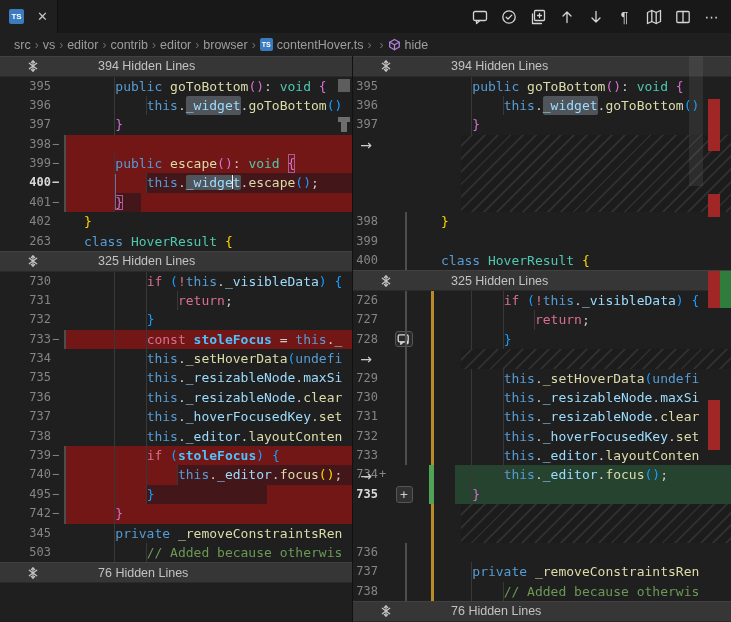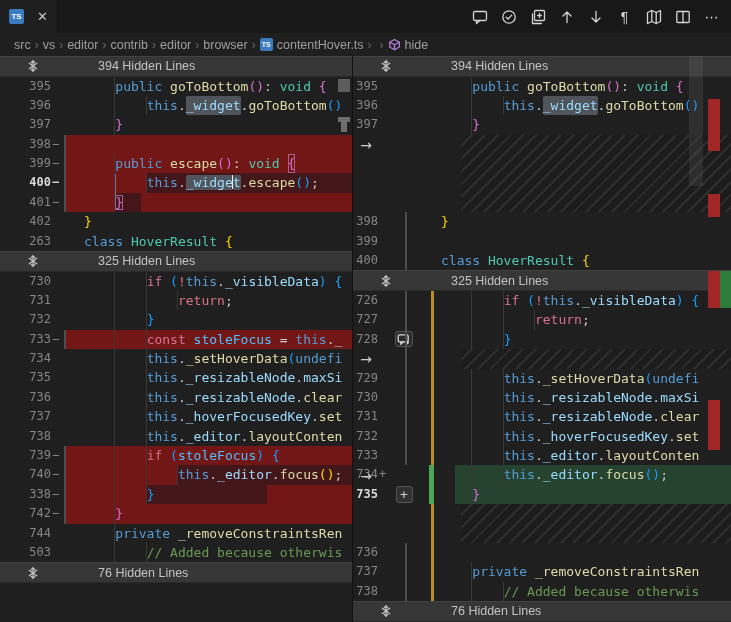--- a/index.html
+++ b/index.html
@@ -52,21 +52,21 @@
   .hatchrow .cw{background:#1f1f1f;}
   .hatch-fill{position:absolute;left:20px;width:272px;top:0;bottom:0;
       background:repeating-linear-gradient(135deg,#1c1c1c 0 7px,#2e2e2e 7px 9px);}
   .bar{height:20.5px;background:#363636;display:flex;align-items:center;border-top:1px solid #414141;
        border-bottom:1px solid #2a2a2a;box-sizing:border-box;cursor:pointer;}
   .bar .bicon{margin-left:26px;width:14px;height:14px;display:flex;align-items:center;justify-content:center;}
   .bar .blabel{margin-left:58px;color:#c2c2c2;font-size:12.5px;font-family:"Liberation Sans",sans-serif;}
   .hl{background:#50555b;border-radius:2px;}
   .box{outline:1px solid #a65f93;outline-offset:-1px;}
   .caret{display:inline-block;width:1.5px;height:14px;background:#f2f2f2;vertical-align:-2px;margin:0 -0.75px;}
-  .bold{font-weight:normal;}
+  .bold{font-weight:bold;}
   .revert-arrow{position:absolute;left:4px;color:#cccccc;font-size:14px;font-family:"DejaVu Sans",sans-serif;
                 width:18px;text-align:center;cursor:pointer;z-index:5;}
   .mini-btn{width:18px;height:16px;background:#2b2b2b;border:1px solid #555;border-radius:3px;
             display:flex;align-items:center;justify-content:center;cursor:pointer;box-sizing:border-box;}
   .plus-btn{color:#cfcfcf;font-size:13px;line-height:1;background:#313131;width:17px;height:17px;}
   .ruler{position:absolute;top:0;bottom:0;right:0;width:43px;pointer-events:none;z-index:6;}
   .mark{position:absolute;}
   .pinkguide{position:absolute;width:1px;background:#9e5a84;z-index:3;}
 </style>
 </head>
@@ -187,23 +187,23 @@
         <div class="row"><div class="numwrap"><span class="num">731</span><span class="suf"></span></div><div class="cw"><span class="ind tk">			</span><span class="tk" style="color: rgb(216, 112, 141);">return</span><span class="tk" style="color: rgb(204, 204, 204);">;</span></div></div>
         <div class="row"><div class="numwrap"><span class="num">732</span><span class="suf"></span></div><div class="cw"><span class="ind tk">		</span><span class="tk" style="color: rgb(23, 159, 255);">}</span></div></div>
         <div class="row bg-delS"><div class="numwrap vl"><span class="num">733</span><span class="suf">−</span></div><div class="cw"><span class="ind tk">		</span><span class="tk" style="color: rgb(216, 112, 141);">const </span><span class="tk bold" style="color: rgb(79, 193, 255);">stoleFocus</span><span class="tk" style="color: rgb(204, 204, 204);"> = </span><span class="tk" style="color: rgb(86, 156, 214);">this</span><span class="tk" style="color: rgb(204, 204, 204);">.</span><span class="tk" style="color: rgb(156, 220, 254);">_</span></div></div>
         <div class="row"><div class="numwrap"><span class="num">734</span><span class="suf"></span></div><div class="cw"><span class="ind tk">		</span><span class="tk" style="color: rgb(86, 156, 214);">this</span><span class="tk" style="color: rgb(204, 204, 204);">.</span><span class="tk" style="color: rgb(220, 220, 170);">_setHoverData</span><span class="tk" style="color: rgb(23, 159, 255);">(</span><span class="tk" style="color: rgb(86, 156, 214);">undefi</span></div></div>
         <div class="row"><div class="numwrap"><span class="num">735</span><span class="suf"></span></div><div class="cw"><span class="ind tk">		</span><span class="tk" style="color: rgb(86, 156, 214);">this</span><span class="tk" style="color: rgb(204, 204, 204);">.</span><span class="tk" style="color: rgb(156, 220, 254);">_resizableNode</span><span class="tk" style="color: rgb(204, 204, 204);">.</span><span class="tk" style="color: rgb(156, 220, 254);">maxSi</span></div></div>
         <div class="row"><div class="numwrap"><span class="num">736</span><span class="suf"></span></div><div class="cw"><span class="ind tk">		</span><span class="tk" style="color: rgb(86, 156, 214);">this</span><span class="tk" style="color: rgb(204, 204, 204);">.</span><span class="tk" style="color: rgb(156, 220, 254);">_resizableNode</span><span class="tk" style="color: rgb(204, 204, 204);">.</span><span class="tk" style="color: rgb(220, 220, 170);">clear</span></div></div>
         <div class="row"><div class="numwrap"><span class="num">737</span><span class="suf"></span></div><div class="cw"><span class="ind tk">		</span><span class="tk" style="color: rgb(86, 156, 214);">this</span><span class="tk" style="color: rgb(204, 204, 204);">.</span><span class="tk" style="color: rgb(156, 220, 254);">_hoverFocusedKey</span><span class="tk" style="color: rgb(204, 204, 204);">.</span><span class="tk" style="color: rgb(220, 220, 170);">set</span></div></div>
         <div class="row"><div class="numwrap"><span class="num">738</span><span class="suf"></span></div><div class="cw"><span class="ind tk">		</span><span class="tk" style="color: rgb(86, 156, 214);">this</span><span class="tk" style="color: rgb(204, 204, 204);">.</span><span class="tk" style="color: rgb(156, 220, 254);">_editor</span><span class="tk" style="color: rgb(204, 204, 204);">.</span><span class="tk" style="color: rgb(220, 220, 170);">layoutConten</span></div></div>
         <div class="row bg-delS"><div class="numwrap vl"><span class="num">739</span><span class="suf">−</span></div><div class="cw"><span class="ind tk">		</span><span class="tk" style="color: rgb(216, 112, 141);">if </span><span class="tk" style="color: rgb(23, 159, 255);">(</span><span class="tk bold" style="color: rgb(79, 193, 255);">stoleFocus</span><span class="tk" style="color: rgb(23, 159, 255);">)</span><span class="tk" style="color: rgb(204, 204, 204);"> </span><span class="tk" style="color: rgb(23, 159, 255);">{</span></div></div>
         <div class="row bg-delS"><div class="numwrap vl"><span class="num">740</span><span class="suf">−</span></div><div class="cw"><span class="ind tk">			</span><span class="inner-dark tk inner-fill"><span class="tk" style="color: rgb(86, 156, 214);">this</span><span class="tk" style="color: rgb(204, 204, 204);">.</span><span class="tk" style="color: rgb(156, 220, 254);">_editor</span><span class="tk" style="color: rgb(204, 204, 204);">.</span><span class="tk" style="color: rgb(220, 220, 170);">focus</span><span class="tk" style="color: rgb(255, 215, 0);">()</span><span class="tk" style="color: rgb(204, 204, 204);">;</span></span></div></div>
-        <div class="row bg-delS"><div class="numwrap vl"><span class="num">338</span><span class="suf">−</span></div><div class="cw"><span class="ind tk">		</span><span class="inner-dark tk" style="width: 120px;"><span class="tk" style="color: rgb(23, 159, 255);">}</span></span></div></div>
+        <div class="row bg-delS"><div class="numwrap vl"><span class="num">495</span><span class="suf">−</span></div><div class="cw"><span class="ind tk">		</span><span class="inner-dark tk" style="width: 120px;"><span class="tk" style="color: rgb(23, 159, 255);">}</span></span></div></div>
         <div class="row bg-delS"><div class="numwrap vl"><span class="num">742</span><span class="suf">−</span></div><div class="cw"><span class="ind tk">	</span><span class="tk" style="color: rgb(218, 112, 214);">}</span></div></div>
-        <div class="row"><div class="numwrap"><span class="num">744</span><span class="suf"></span></div><div class="cw"><span class="ind tk">	</span><span class="tk" style="color: rgb(86, 156, 214);">private </span><span class="tk" style="color: rgb(220, 220, 170);">_removeConstraintsRen</span></div></div>
+        <div class="row"><div class="numwrap"><span class="num">345</span><span class="suf"></span></div><div class="cw"><span class="ind tk">	</span><span class="tk" style="color: rgb(86, 156, 214);">private </span><span class="tk" style="color: rgb(220, 220, 170);">_removeConstraintsRen</span></div></div>
         <div class="row"><div class="numwrap"><span class="num">503</span><span class="suf"></span></div><div class="cw"><span class="ind tk">		</span><span class="tk" style="color: rgb(106, 153, 85);">// Added because otherwis</span></div></div>
         <div class="bar">
           <span class="bicon">
             <svg width="12" height="12" viewBox="0 0 12 12" stroke-width="1.3" stroke-linejoin="round" stroke-linecap="round" style="stroke: rgb(196, 196, 196); fill: none;">
               <path d="M6 1 V11"></path>
               <path d="M4.4 2.5 L6 1 L7.6 2.5"></path>
               <path d="M4.4 9.5 L6 11 L7.6 9.5"></path>
               <path d="M2.3 3.3 L9.7 8.7"></path>
               <path d="M9.7 3.3 L2.3 8.7"></path>
             </svg>

